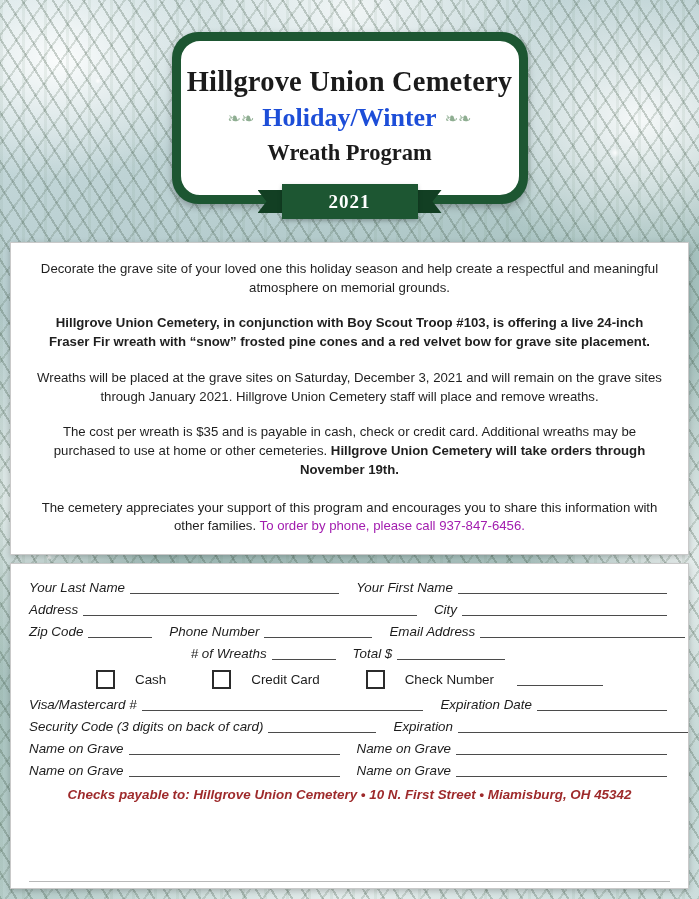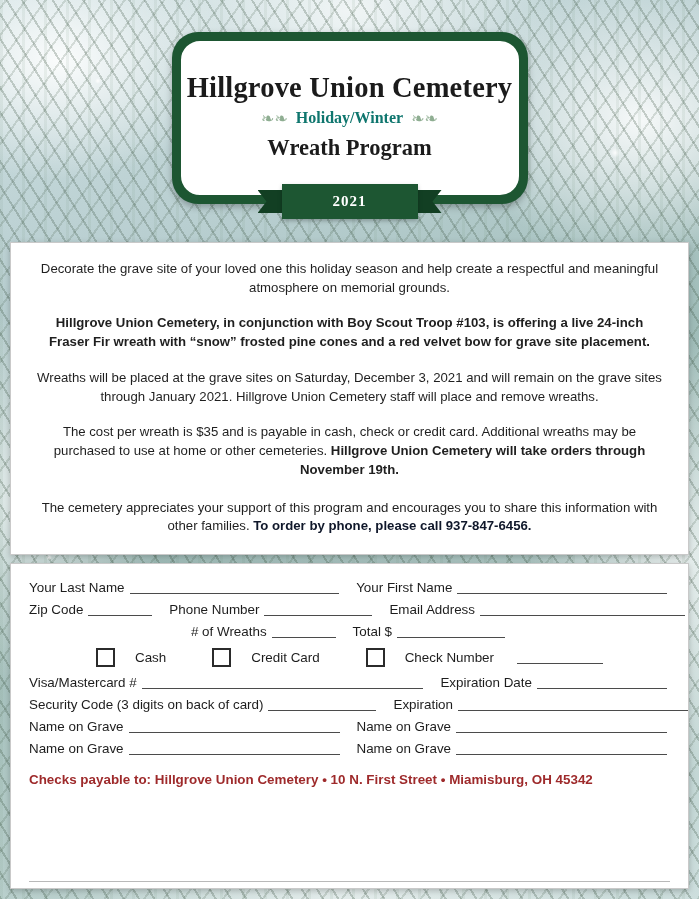--- a/index.html
+++ b/index.html
@@ -88,22 +88,22 @@
   }
   .logo-mid {
     display: flex; align-items: center; justify-content: center;
     gap: 8px;
     margin-top: 5px;
   }
   .flourish { color: #8fae92; flex: 0 0 auto; }
   .logo-line2 {
     font-family: "Liberation Serif", serif;
     font-weight: bold;
-    font-size: 16px;
-    color: #0f766e;
+    font-size: 26px;
+    color: #1d4ed8;
     white-space: nowrap;
   }
   .logo-line3 {
     font-family: "Liberation Serif", serif;
     font-weight: bold;
     font-size: 22.5px;
     color: #1b1b1b;
     margin-top: 7px;
     white-space: nowrap;
   }
@@ -112,21 +112,21 @@
   .ribbon {
     position: absolute;
     left: 50%; transform: translateX(-50%);
     top: 166px;
     width: 136px; height: 35px;
     background: #1d5632;
     color: #ffffff;
     display: flex; align-items: center; justify-content: center;
     font-family: "Liberation Serif", serif;
     font-weight: bold;
-    font-size: 15px;
+    font-size: 19px;
     letter-spacing: 1px;
     box-shadow: 0 2px 4px rgba(0,0,0,0.25);
   }
   .ribbon-tail {
     position: absolute;
     top: 172px;
     width: 26px; height: 23px;
     background: #123f23;
   }
   .ribbon-tail.left  { left: 50%; margin-left: -92px; clip-path: polygon(0 0, 100% 0, 100% 100%, 0 100%, 9px 50%); }
@@ -146,34 +146,34 @@
   .para {
     font-size: 13.2px;
     line-height: 1.42;
     color: #1f1f1f;
     text-align: center;
     margin: 0 0 14px;
   }
   .para:last-child { margin-bottom: 0; }
   .para.bold { font-weight: bold; }
   .b { font-weight: bold; }
-  .accent { color: #0f172a; font-weight: bold; }
+  .accent { color: #a21caf; font-weight: normal; }
   #p1 { margin-bottom: 17px; text-align: center; }
   #p2 { margin-bottom: 17px; }
   #p3 { margin-bottom: 17px; }
   #p4 { margin-bottom: 19px; }
 
   
   .form-rows { font-size: 13.4px; color: #1d1d1d; }
   .frow {
     display: flex; align-items: flex-end;
     margin-bottom: 7px;
     white-space: nowrap;
   }
-  .lbl { flex: 0 0 auto; }
+  .lbl { flex: 0 0 auto; font-style: italic; }
   .rule {
     flex: 1 1 auto;
     border-bottom: 1px solid #4b4b4b;
     height: 14px;
     margin: 0 3px 1px 5px;
     min-width: 20px;
   }
   .rule.short  { flex: 0 0 64px; }
   .rule.mid    { flex: 0 0 108px; }
   .rule.w130   { flex: 0 0 130px; }
@@ -211,25 +211,26 @@
   .cb-label { margin: 0 34px 0 8px; }
   .cb-label.last { margin-right: 6px; }
   .pay-rule {
     border-bottom: 1px solid #4b4b4b;
     height: 13px;
     width: 86px;
     margin-left: 5px;
   }
 
   .footer-note {
-    text-align: left;
+    text-align: center;
     color: #9e2a2b;
     font-weight: bold;
     font-size: 13.4px;
-    margin-top: 16px;
+    margin-top: 9px;
+    font-style: italic;
   }
 
   .mini-rule {
     position: absolute;
     left: 18px; right: 18px;
     bottom: 6px;
     border-bottom: 1px solid #b9b9b9;
   }
 </style>
 </head>
@@ -271,20 +272,27 @@
   <div class="form-rows">
 
     <div class="frow">
       <span class="lbl">Your Last Name</span>
       <span class="rule"></span>
       <span class="spacer"></span>
       <span class="lbl">Your First Name</span>
       <span class="rule"></span>
     </div>
 
+    <div class="frow">
+      <span class="lbl">Address</span>
+      <span class="rule"></span>
+      <span class="spacer"></span>
+      <span class="lbl">City</span>
+      <span class="rule w205"></span>
+    </div>
 
     <div class="frow">
       <span class="lbl">Zip Code</span>
       <span class="rule short"></span>
       <span class="spacer"></span>
       <span class="lbl">Phone Number</span>
       <span class="rule mid"></span>
       <span class="spacer"></span>
       <span class="lbl">Email Address</span>
       <span class="rule w205"></span>

